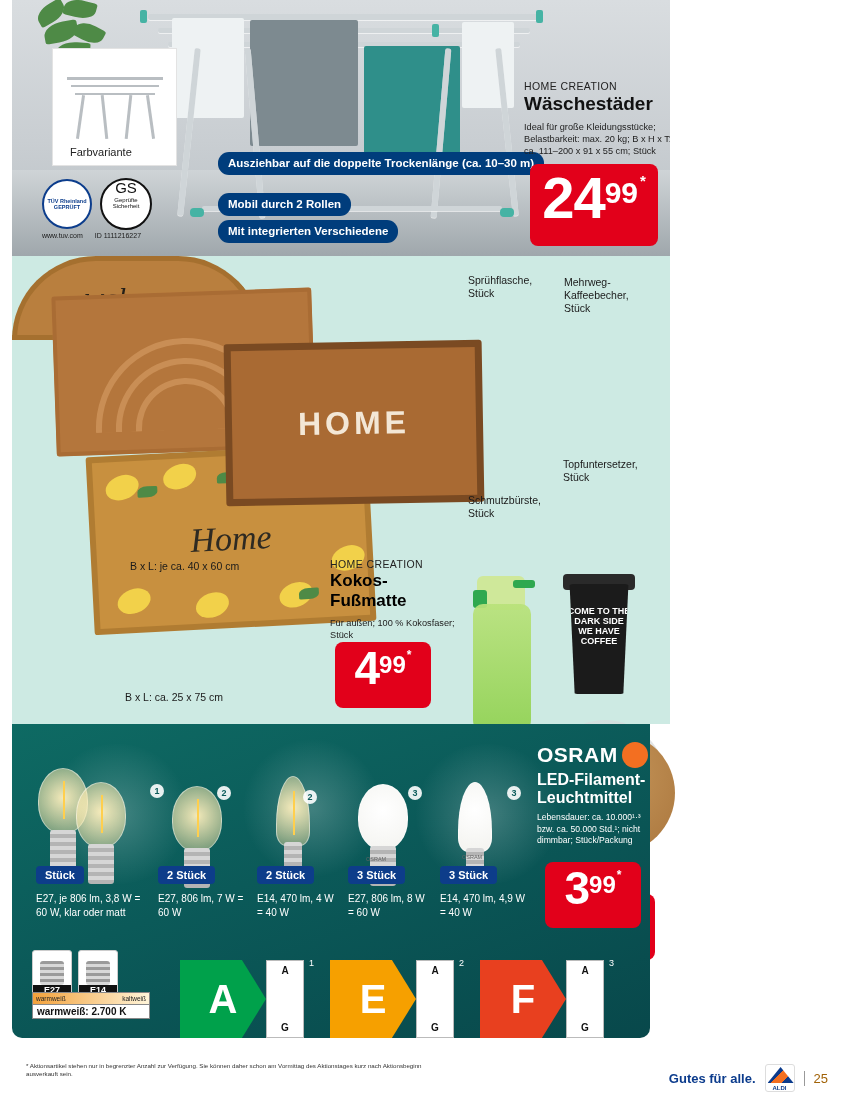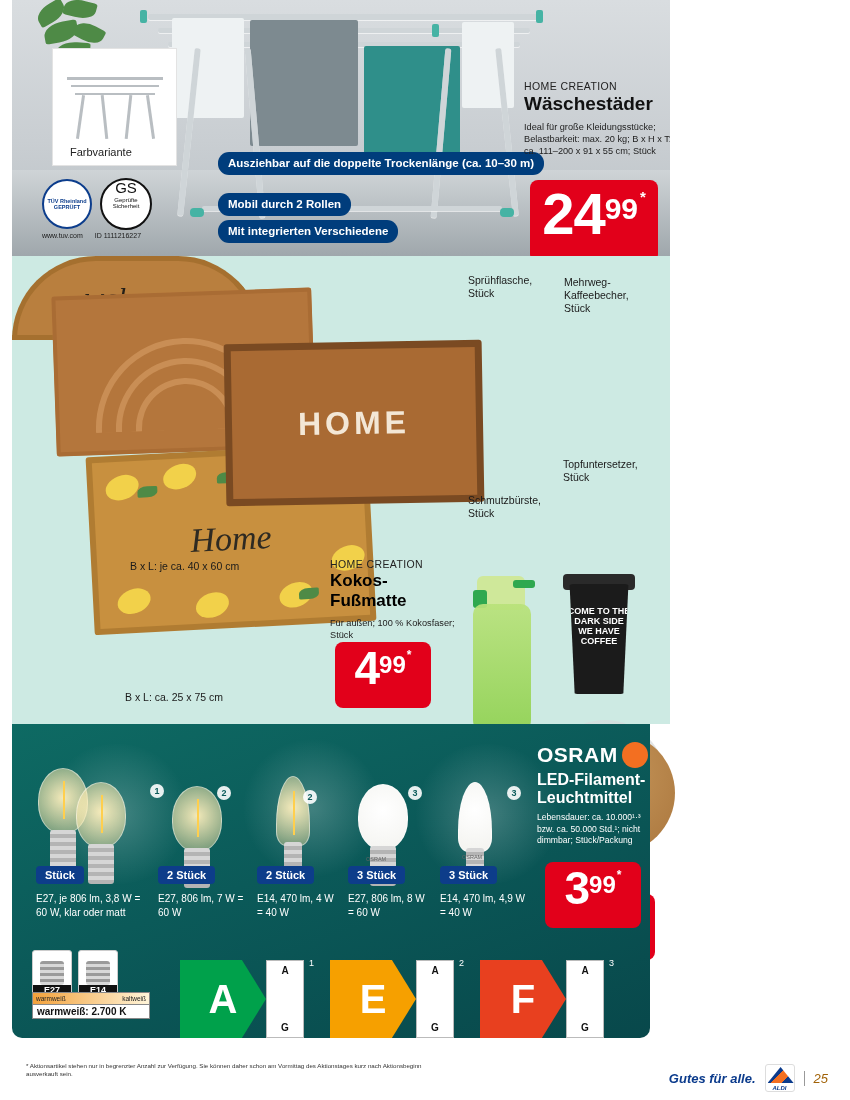--- a/index.html
+++ b/index.html
@@ -90,21 +90,21 @@
 
   
   .price-badge {
     position:absolute; background:#e2001a; color:#fff; border-radius:8px;
     display:flex; align-items:flex-start; justify-content:center;
   }
   .price-main { font-weight:800; line-height:.88; letter-spacing:-1px; }
   .price-cents { font-weight:800; }
   .price-star { font-weight:700; }
 
-  #price1 { left:518px; top:180px; width:128px; height:82px; }
+  #price1 { left:518px; top:164px; width:128px; height:82px; }
   #price1 .price-main { font-size:58px; padding-top:8px; }
   #price1 .price-cents { font-size:30px; padding-top:12px; }
   #price1 .price-star { font-size:15px; padding-top:8px; padding-left:2px; }
 
   
   .sec2 {
     position:absolute; left:12px; top:256px; width:658px; height:468px;
     background:#cdeae3;
   }
   .mat { position:absolute; border-radius:3px; }
@@ -291,21 +291,21 @@
   .eu-scale {
     width:38px; height:78px; background:#fff; border:1px solid #bbb;
     display:flex; flex-direction:column; align-items:center; justify-content:space-between;
     font-size:10px; font-weight:700; padding:4px 0; color:#111;
   }
 
   
   .footnote {
     position:absolute; left:26px; top:1062px; width:420px; font-size:6.2px; color:#333; line-height:1.35;
   }
-  .footer-right { position:absolute; right:22px; top:1064px; display:flex; align-items:center; gap:9px;font-style:italic; }
+  .footer-right { position:absolute; right:22px; top:1064px; display:flex; align-items:center; gap:9px; }
   .gutes { font-size:13px; font-weight:700; color:#0b3b8c; }
   .aldi-logo {
     width:30px; height:28px; background:#fff; border:1px solid #ddd; border-radius:3px;
     display:flex; align-items:flex-end; justify-content:center; font-size:6px; font-weight:800; color:#0b3b8c;
     position:relative; overflow:hidden;
   }
   .aldi-logo .swoosh {
     position:absolute; left:2px; top:2px; width:26px; height:16px;
     background:linear-gradient(135deg,#0b3b8c 0 45%, #f36f21 45% 70%, #0b3b8c 70%);
     clip-path: polygon(0 100%, 50% 0, 100% 100%);

